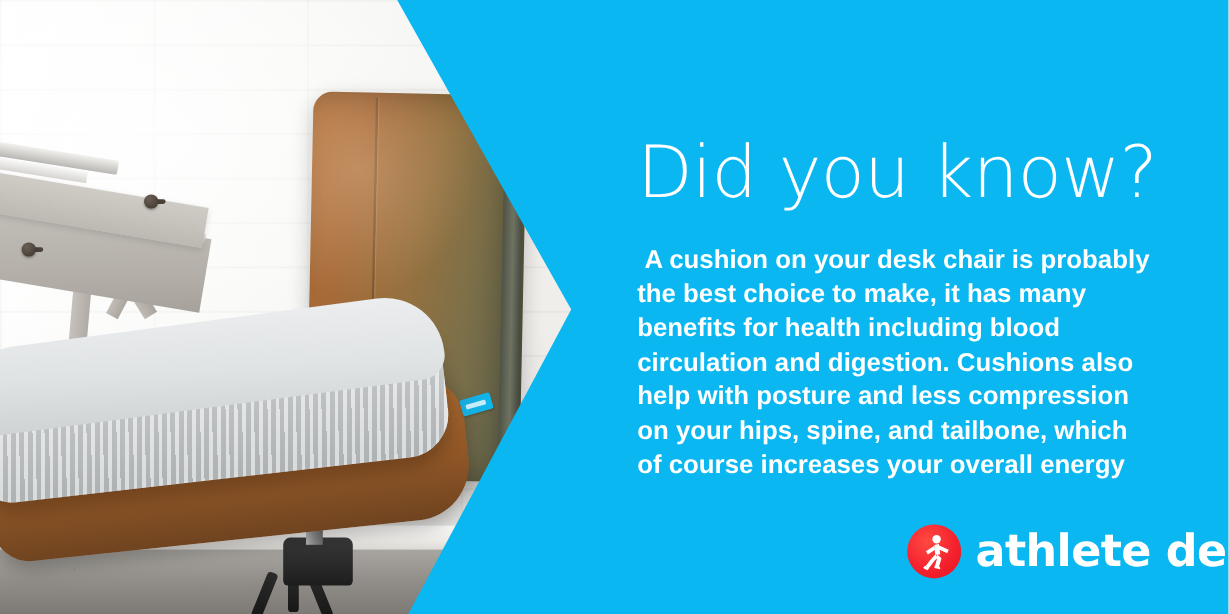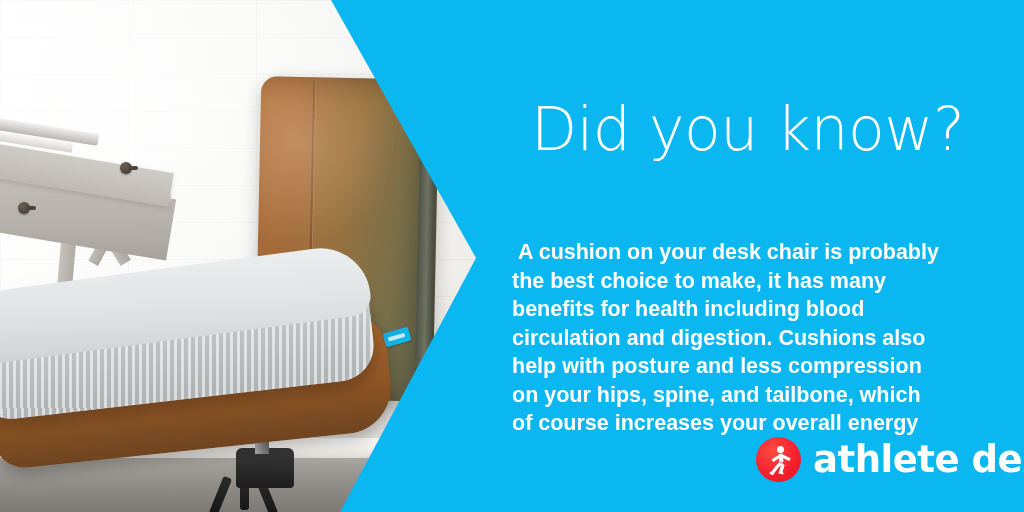--- a/index.html
+++ b/index.html
@@ -203,38 +203,37 @@
 
   
   .cyan-panel{
     position:absolute;left:0;top:0;width:1024px;height:512px;
     background:#0bb7f0;
     clip-path:polygon(331px 0px, 1024px 0px, 1024px 512px, 340px 512px, 476px 258px);
   }
 
   
   .headline{
-    position:absolute;left:531px;top:99px;
+    position:absolute;left:531px;top:114px;
     color:#ffffff;
     font-family:"DejaVu Sans","Liberation Sans",sans-serif;
     font-weight:300;
     font-size:60px;
     letter-spacing:-0.5px;
     line-height:1;
     white-space:nowrap;
   }
   .body-copy{
-    position:absolute;left:512px;top:202px;width:430px;
+    position:absolute;left:531px;top:202px;width:430px;
     color:#ffffff;
     font-family:"Liberation Sans",sans-serif;
     font-weight:bold;
     font-size:21.5px;
     line-height:28.5px;
     white-space:pre-wrap;
-    margin-top:36px;
   }
 
   
   .logo{
     position:absolute;left:756px;top:437px;
     display:flex;align-items:center;gap:12px;
   }
   .logo-mark{
     position:relative;width:45px;height:45px;border-radius:50%;
     background:radial-gradient(circle at 38% 32%,#ff4a42 0%,#f5222e 55%,#e4141f 100%);

